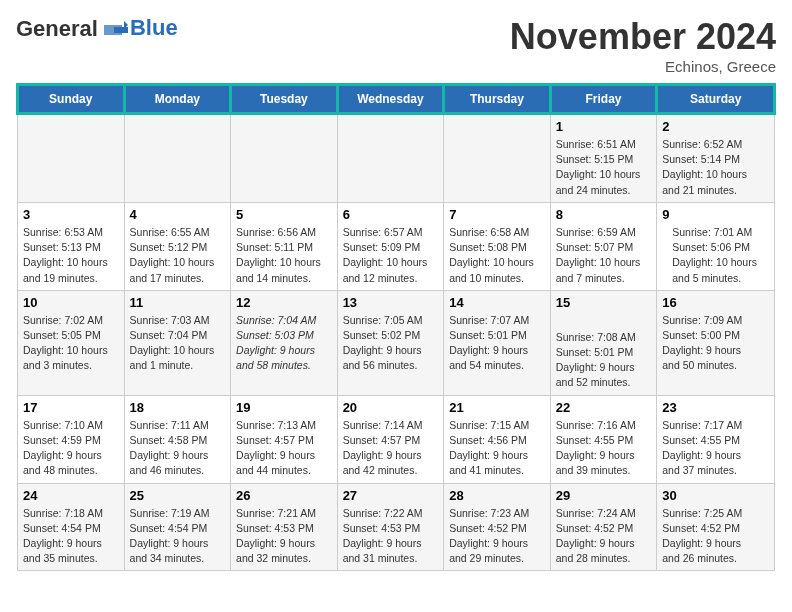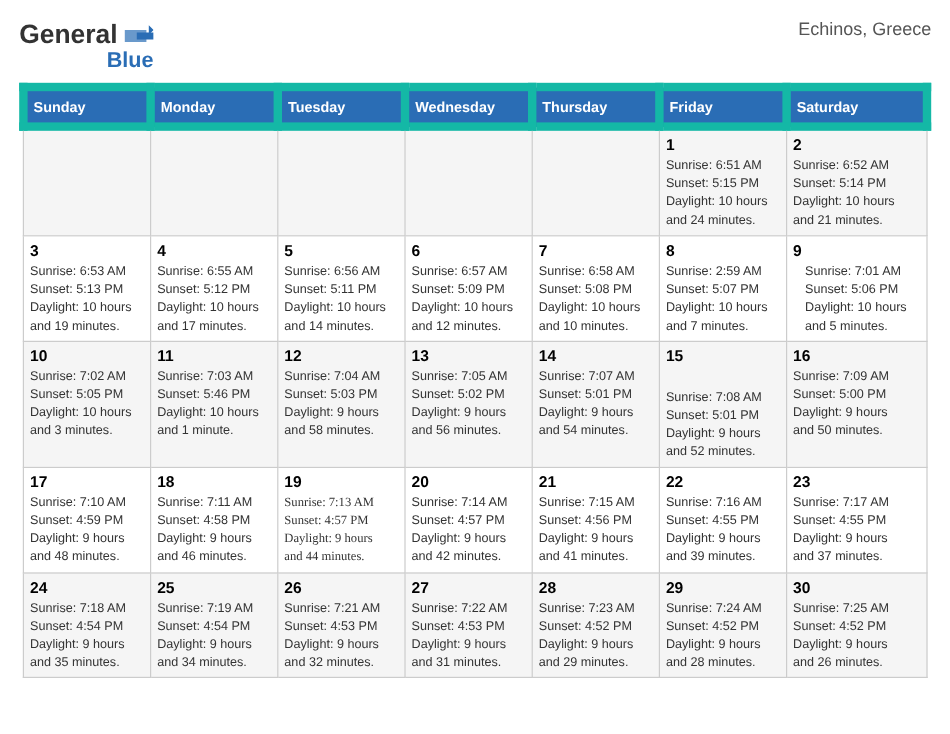--- a/index.html
+++ b/index.html
@@ -11,22 +11,22 @@
       padding: 16px;
     }
     .header-area {
       display: flex;
       justify-content: space-between;
       align-items: flex-start;
       margin-bottom: 8px;
     }
     .logo {
       display: flex;
-      flex-direction: column;
-      align-items: flex-end;
+      flex-direction: row;
+      align-items: center;
     }
     .title-area {
       text-align: right;
     }
     .month-title {
       font-size: 36px;
       font-weight: bold;
       color: #333;
     }
     .location {
@@ -35,25 +35,25 @@
       text-align: right;
     }
     table {
       width: 100%;
       border-collapse: collapse;
       font-size: 11px;
     }
     thead tr th {
       background-color: #2a6db5;
       color: #fff;
-      text-align: left;
+      text-align: center;
       padding: 6px 5px;
       font-size: 12px;
       font-weight: bold;
-      border: 7px solid #14b8a6;
+      border: 3px solid #14b8a6;
     }
     tbody tr td {
       border: 1px solid #ccc;
       vertical-align: top;
       padding: 4px 5px;
       min-height: 80px;
       background: #fff;
     }
     tbody tr:nth-child(odd) td {
       background: #f5f5f5;
@@ -84,24 +84,25 @@
       <span style="font-size:22px;font-weight:bold;color:#333;">
         General
       </span>
       <svg width="28" height="22" viewBox="0 0 28 22" style="margin-top:2px;">
         <polygon points="4,4 24,4 24,10 28,6 24,2 24,4" fill="#2a6db5"></polygon>
         <polygon points="4,6 22,6 22,16 4,16" fill="#2a6db5" opacity="0.7"></polygon>
         <polygon points="14,8 28,8 28,14 14,14" fill="#2a6db5"></polygon>
       </svg>
     </div>
     <div style="display:flex;align-items:center;margin-top:-2px;margin-left:2px;">
-      <span style="font-size:18px;font-weight:bold;color:#2a6db5;">Blue</span>
+      <span style="font-size:22px;font-weight:bold;color:#2a6db5;">Blue</span>
     </div>
   </div>
   <div class="title-area">
+    <div class="month-title">November 2024</div>
     <div class="location">Echinos, Greece</div>
   </div>
 </div>
 
 <table>
   <thead>
     <tr>
     <th>Sunday</th>
         <th>Monday</th>
         <th>Tuesday</th>
@@ -164,21 +165,21 @@
         </td>
         <td>
           <div class="day-num">7</div>
           <div class="day-info" style="white-space: pre-line;">Sunrise: 6:58 AM
 Sunset: 5:08 PM
 Daylight: 10 hours
 and 10 minutes.</div>
         </td>
         <td>
           <div class="day-num">8</div>
-          <div class="day-info" style="white-space: pre-line;">Sunrise: 2:59 AM
+          <div class="day-info" style="white-space: pre-line;">Sunrise: 6:59 AM
 Sunset: 5:07 PM
 Daylight: 10 hours
 and 7 minutes.</div>
         </td>
         <td>
           <div class="day-num">9</div>
           <div class="day-info" style="white-space: pre-line; margin-left: 10px;">Sunrise: 7:01 AM
 Sunset: 5:06 PM
 Daylight: 10 hours
 and 5 minutes.</div>
@@ -188,27 +189,27 @@
         <td>
           <div class="day-num">10</div>
           <div class="day-info" style="white-space: pre-line;">Sunrise: 7:02 AM
 Sunset: 5:05 PM
 Daylight: 10 hours
 and 3 minutes.</div>
         </td>
         <td>
           <div class="day-num">11</div>
           <div class="day-info" style="white-space: pre-line;">Sunrise: 7:03 AM
-Sunset: 5:46 PM
+Sunset: 7:04 PM
 Daylight: 10 hours
 and 1 minute.</div>
         </td>
         <td>
           <div class="day-num">12</div>
-          <div class="day-info" style="white-space: pre-line;">Sunrise: 7:04 AM
+          <div class="day-info" style="white-space: pre-line; font-style: italic;">Sunrise: 7:04 AM
 Sunset: 5:03 PM
 Daylight: 9 hours
 and 58 minutes.</div>
         </td>
         <td>
           <div class="day-num">13</div>
           <div class="day-info" style="white-space: pre-line;">Sunrise: 7:05 AM
 Sunset: 5:02 PM
 Daylight: 9 hours
 and 56 minutes.</div>
@@ -245,21 +246,21 @@
         </td>
         <td>
           <div class="day-num">18</div>
           <div class="day-info" style="white-space: pre-line;">Sunrise: 7:11 AM
 Sunset: 4:58 PM
 Daylight: 9 hours
 and 46 minutes.</div>
         </td>
         <td>
           <div class="day-num">19</div>
-          <div class="day-info" style="white-space: pre-line; font-family: Liberation Serif, serif;">Sunrise: 7:13 AM
+          <div class="day-info" style="white-space: pre-line;">Sunrise: 7:13 AM
 Sunset: 4:57 PM
 Daylight: 9 hours
 and 44 minutes.</div>
         </td>
         <td>
           <div class="day-num">20</div>
           <div class="day-info" style="white-space: pre-line;">Sunrise: 7:14 AM
 Sunset: 4:57 PM
 Daylight: 9 hours
 and 42 minutes.</div>

